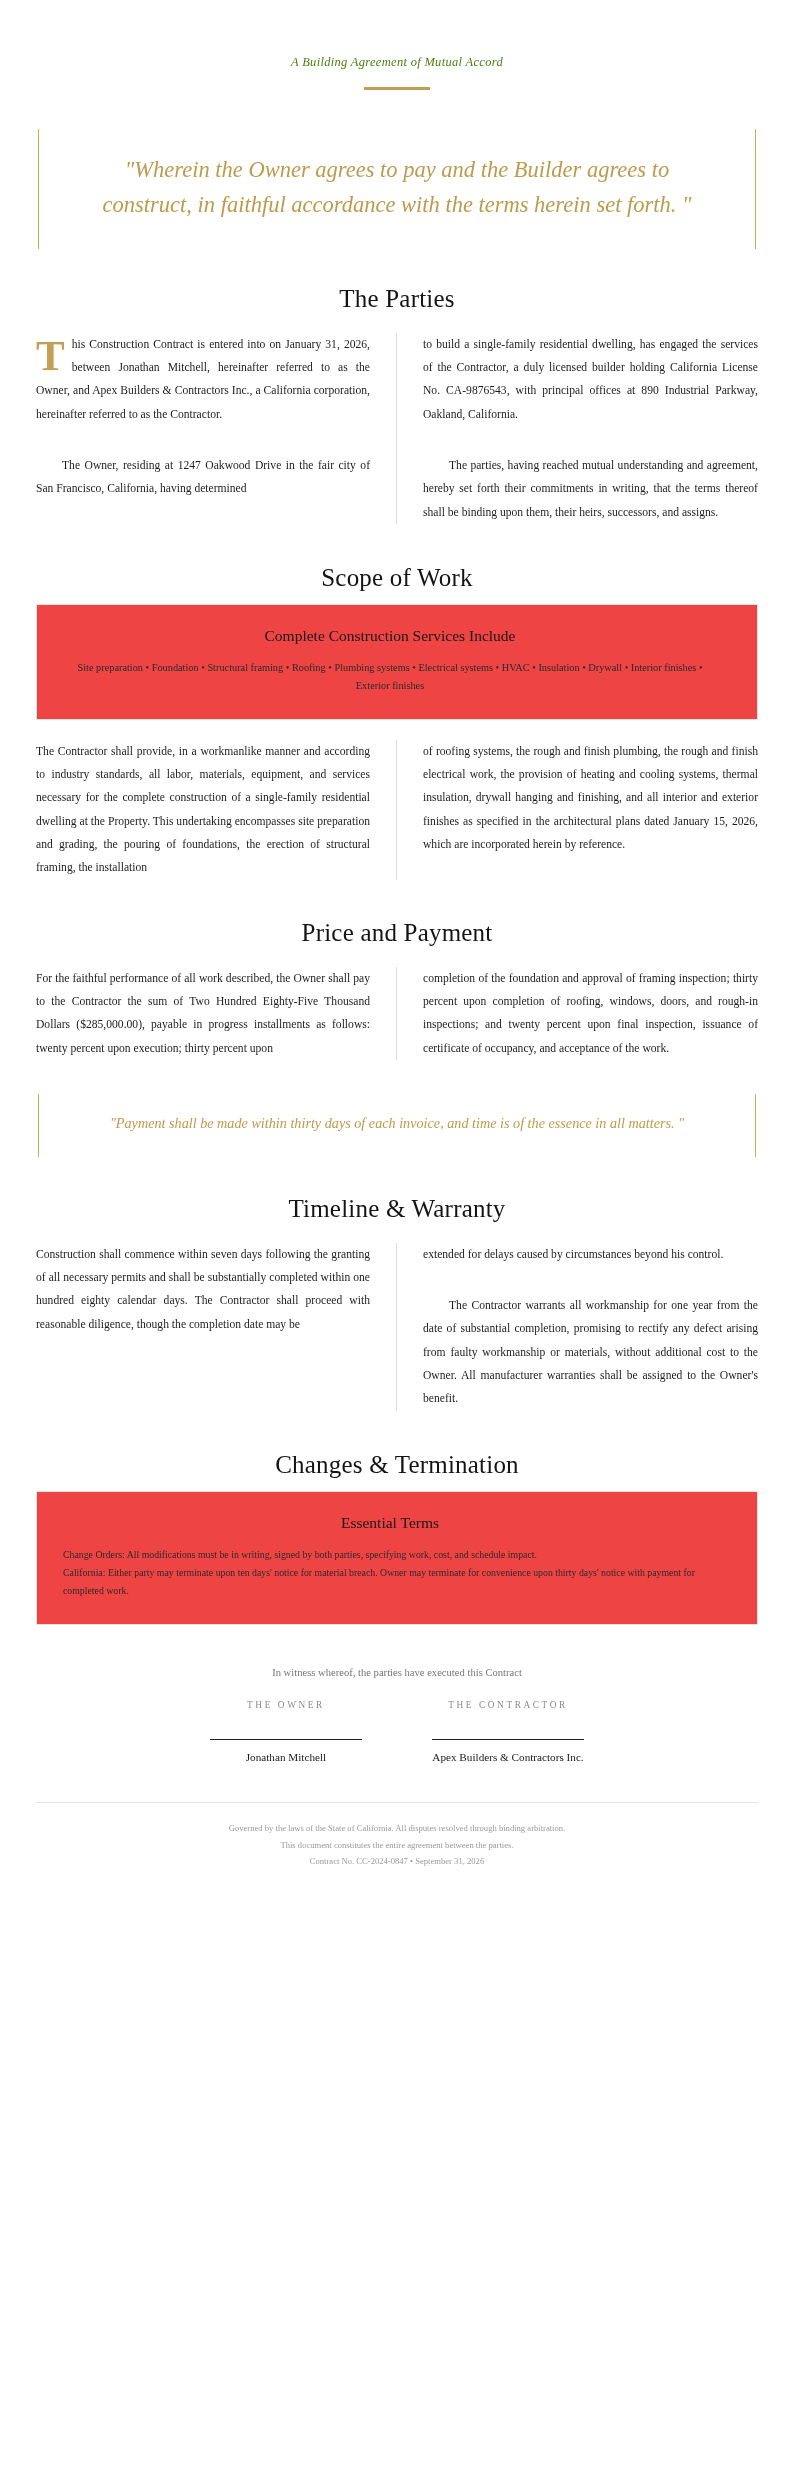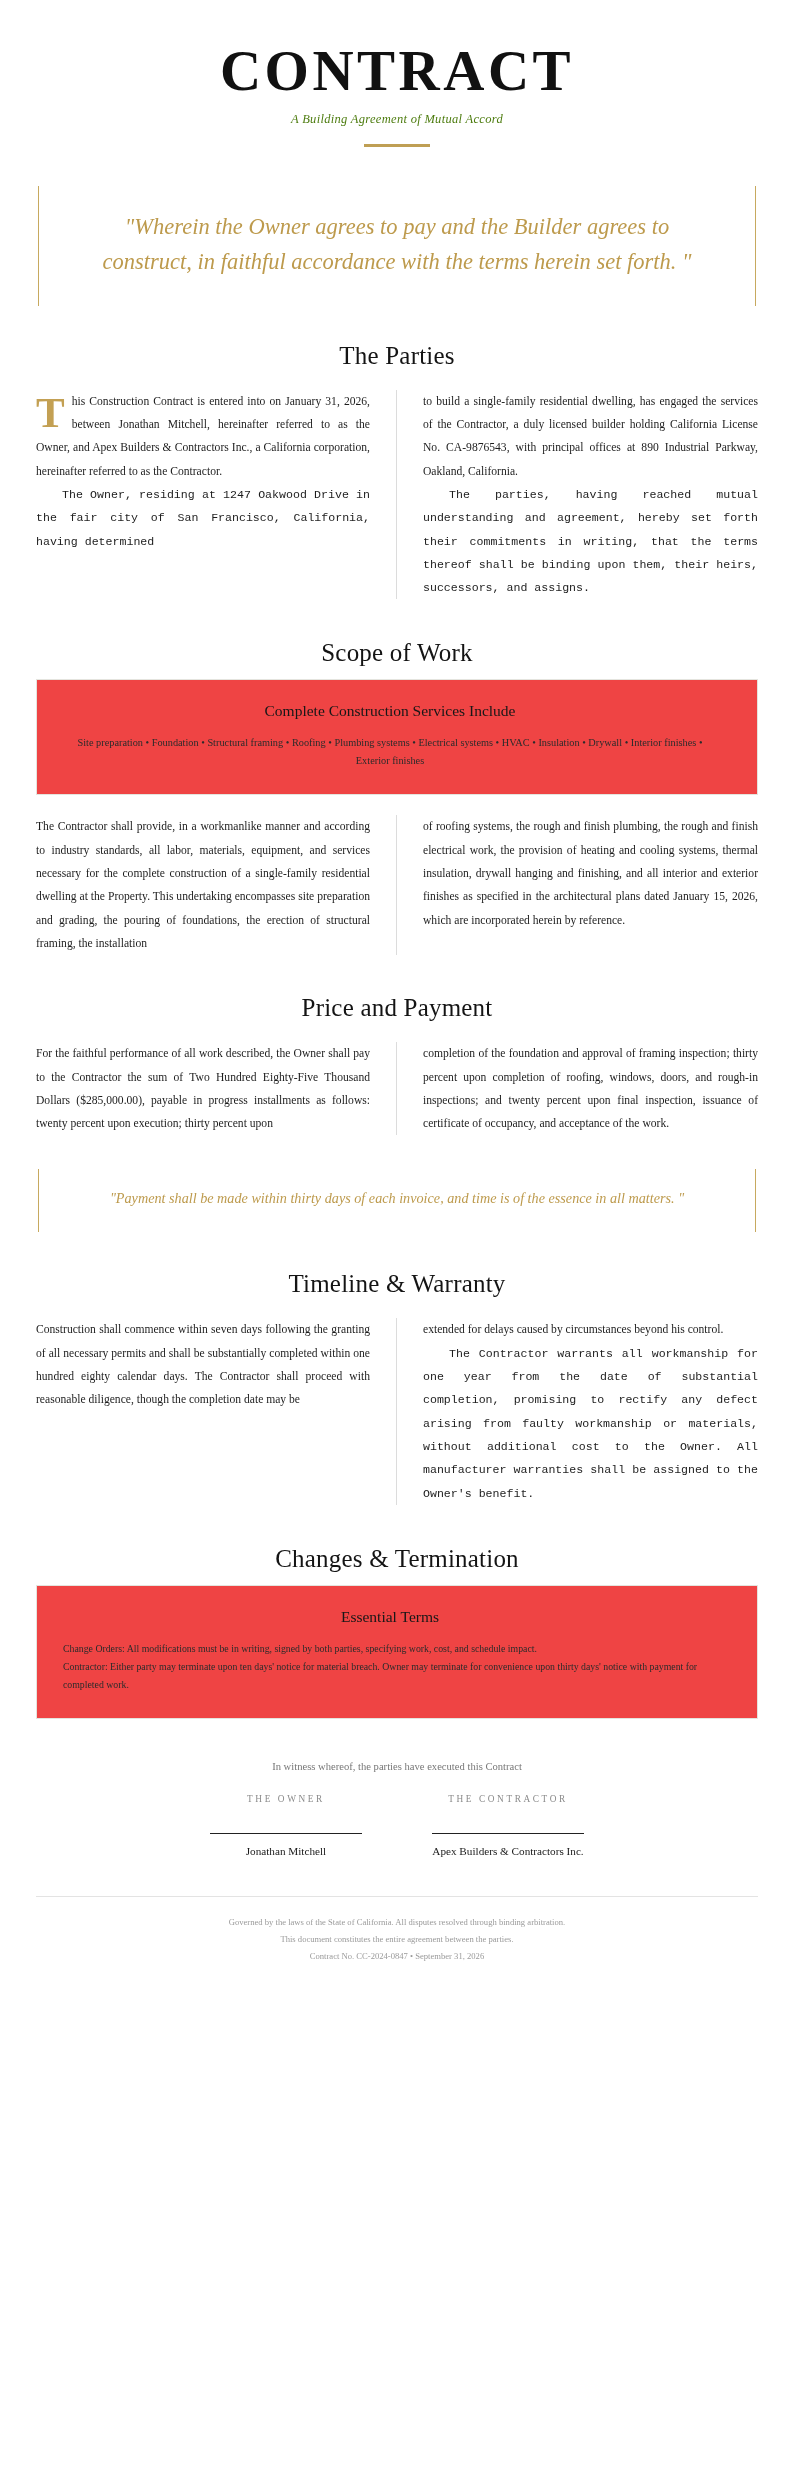--- a/index.html
+++ b/index.html
@@ -79,21 +79,21 @@
   }
   .col {
     width: 50%;
     font-size: 11.6px;
     line-height: 2.01;
     text-align: justify;
     color: #1d1d1d;
   }
   .col.left  { padding-right: 26px; border-right: 1px solid #dcdcdc; }
   .col.right { padding-left: 26px; }
-  .col p + p { margin-top: 0; text-indent: 26px; font-family: Liberation Mono, monospace; }
+  .col p + p { margin-top: 28px; text-indent: 26px; }
 
   .dropcap {
     float: left;
     font-size: 43px;
     line-height: 0.84;
     font-weight: 700;
     color: #c3a053;
     padding: 3px 7px 0 0;
     margin-top: 2px;
   }
@@ -218,21 +218,20 @@
     line-height: 1.95;
     color: #9a9a9a;
   }
 </style>
 </head>
 <body>
 
 <div class="page">
 
   <header class="masthead">
-    <h1 class="doc-title">CONTRACT</h1>
     <div class="doc-subtitle">A Building Agreement of Mutual Accord</div>
     <div class="rule-gold"></div>
   </header>
 
   <section class="epigraph">
     <div class="epigraph-text">"Wherein the Owner agrees to pay and the Builder agrees to construct, in faithful accordance with the terms herein set forth. "</div>
   </section>
 
   <h2 class="section-head sh-parties">The Parties</h2>
 
@@ -290,21 +289,21 @@
       <p>The Contractor warrants all workmanship for one year from the date of substantial completion, promising to rectify any defect arising from faulty workmanship or materials, without additional cost to the Owner. All manufacturer warranties shall be assigned to the Owner's benefit.</p>
     </div>
   </section>
 
   <h2 class="section-head sh-changes">Changes &amp; Termination</h2>
 
   <section class="callout terms">
     <div class="callout-title">Essential Terms</div>
     <div class="callout-body">
       <b>Change Orders:</b><span> All modifications must be in writing, signed by both parties, specifying work, cost, and schedule impact.</span><br>
-      <b>Contractor:</b><span> Either party may terminate upon ten days' notice for material breach. Owner may terminate for convenience upon thirty days' notice with payment for completed work.</span>
+      <b>California:</b><span> Either party may terminate upon ten days' notice for material breach. Owner may terminate for convenience upon thirty days' notice with payment for completed work.</span>
     </div>
   </section>
 
   <div class="witness">In witness whereof, the parties have executed this Contract</div>
 
   <section class="sig-row">
     <div class="sig-block">
       <div class="sig-role">THE OWNER</div>
       <div class="sig-line"></div>
       <div class="sig-name">Jonathan Mitchell</div>

